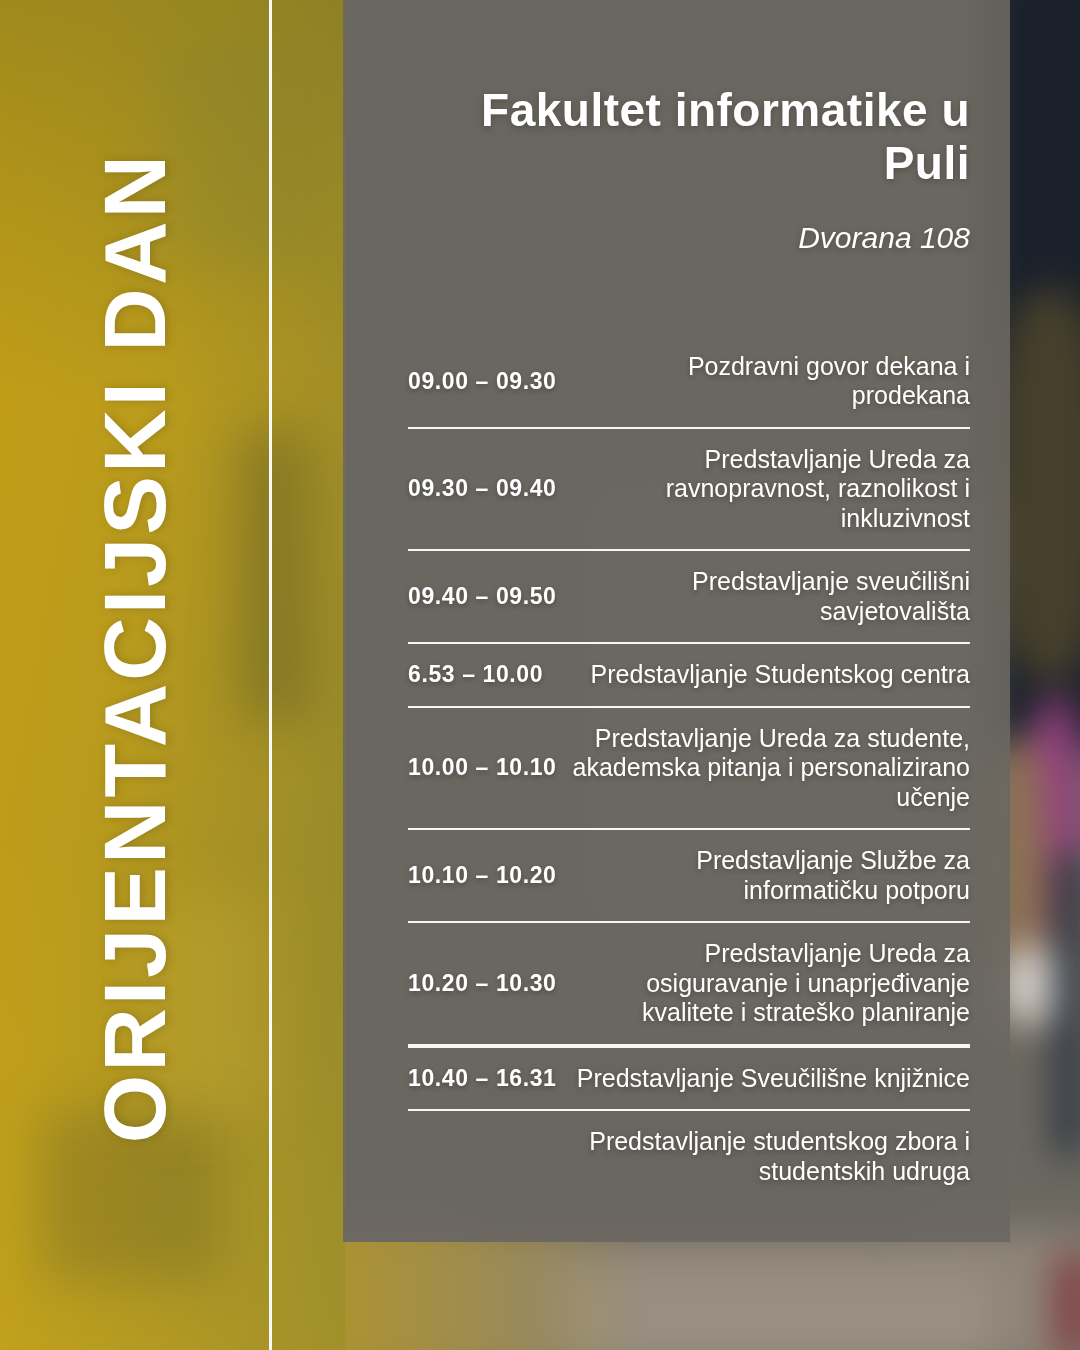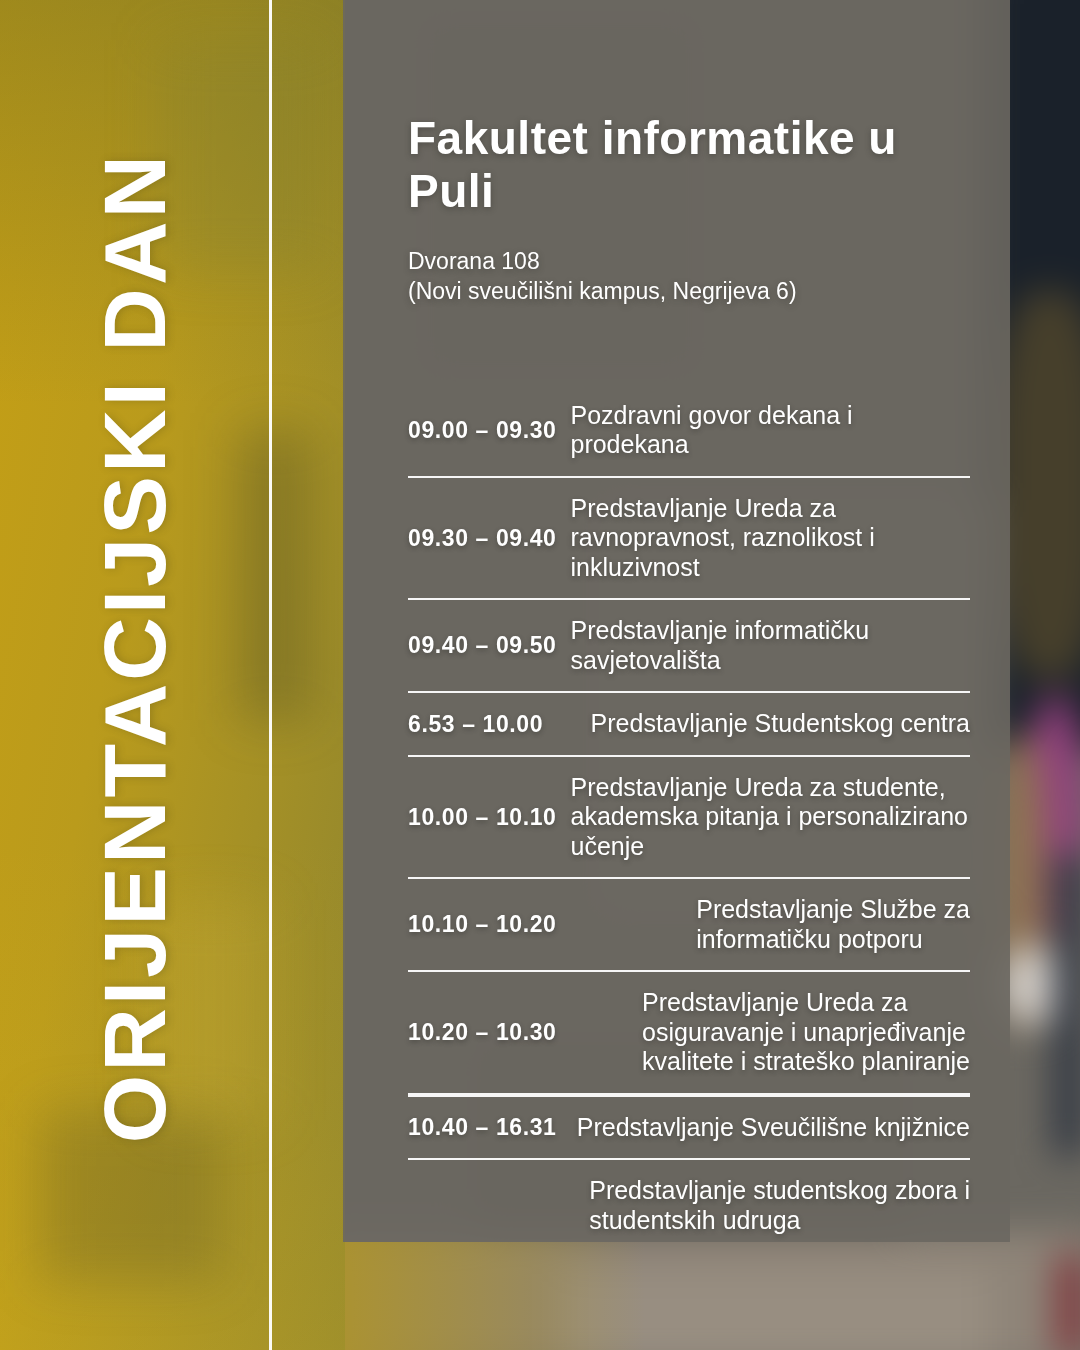--- a/index.html
+++ b/index.html
@@ -75,36 +75,36 @@
     text-shadow: 0 2px 8px rgba(60,55,20,0.25);
   }
 
   
   .panel {
     position: absolute; left: 343px; top: 0; width: 667px; height: 1242px;
     background: rgba(106,103,96,0.90);
     padding: 0 40px 0 65px;
   }
 
-  .hdr { margin-top: 112px; text-shadow: 0 2px 6px rgba(40,40,35,0.40); }
+  .hdr { margin-top: 84px; text-align: right; text-shadow: 0 2px 6px rgba(40,40,35,0.40); }
   .hdr-title { font-size: 46px; font-weight: 700; letter-spacing: 0.5px; line-height: 1.15; }
-  .hdr-sub   { margin-top: 28px; font-size: 23px; line-height: 1.33; }
+  .hdr-sub   { margin-top: 28px; font-size: 30px; font-style: italic; line-height: 1.33; }
 
   .schedule { margin-top: 78px; }
   .row {
     display: flex; align-items: center; gap: 14px;
     padding: 16px 0;
   }
   .time {
     font-size: 23px; font-weight: 700; letter-spacing: 0.6px;
     white-space: nowrap; flex: 0 0 auto;
     text-shadow: 0 2px 5px rgba(40,40,35,0.45);
   }
   .activity {
-    margin-left: auto; 
+    margin-left: auto; text-align: right;
     font-size: 25px; line-height: 1.18;
     white-space: pre-line;
     text-shadow: 0 2px 5px rgba(40,40,35,0.45);
   }
   .divider { height: 2px; background: rgba(255,255,255,0.94); }
 </style>
 </head>
 <body>
 
 <div class="page">
@@ -139,42 +139,41 @@
   <div class="banner">
     <div class="banner-text">ORIJENTACIJSKI DAN</div>
   </div>
 
   <div class="panel">
 
     <div class="hdr">
       <div class="hdr-title">Fakultet informatike u Puli</div>
       <div class="hdr-sub">
         <div>Dvorana 108</div>
-        <div>(Novi sveučilišni kampus, Negrijeva 6)</div>
       </div>
     </div>
 
     <div class="schedule">
 
       <div class="row">
         <div class="time">09.00 – 09.30</div>
         <div class="activity">Pozdravni govor dekana i prodekana</div>
       </div>
       <div class="divider"></div>
 
       <div class="row">
         <div class="time">09.30 – 09.40</div>
         <div class="activity">Predstavljanje Ureda za
 ravnopravnost, raznolikost i inkluzivnost</div>
       </div>
       <div class="divider"></div>
 
       <div class="row">
         <div class="time">09.40 – 09.50</div>
-        <div class="activity">Predstavljanje informatičku savjetovališta</div>
+        <div class="activity">Predstavljanje sveučilišni savjetovališta</div>
       </div>
       <div class="divider"></div>
 
       <div class="row">
         <div class="time">6.53 – 10.00</div>
         <div class="activity">Predstavljanje Studentskog centra</div>
       </div>
       <div class="divider"></div>
 
       <div class="row">

